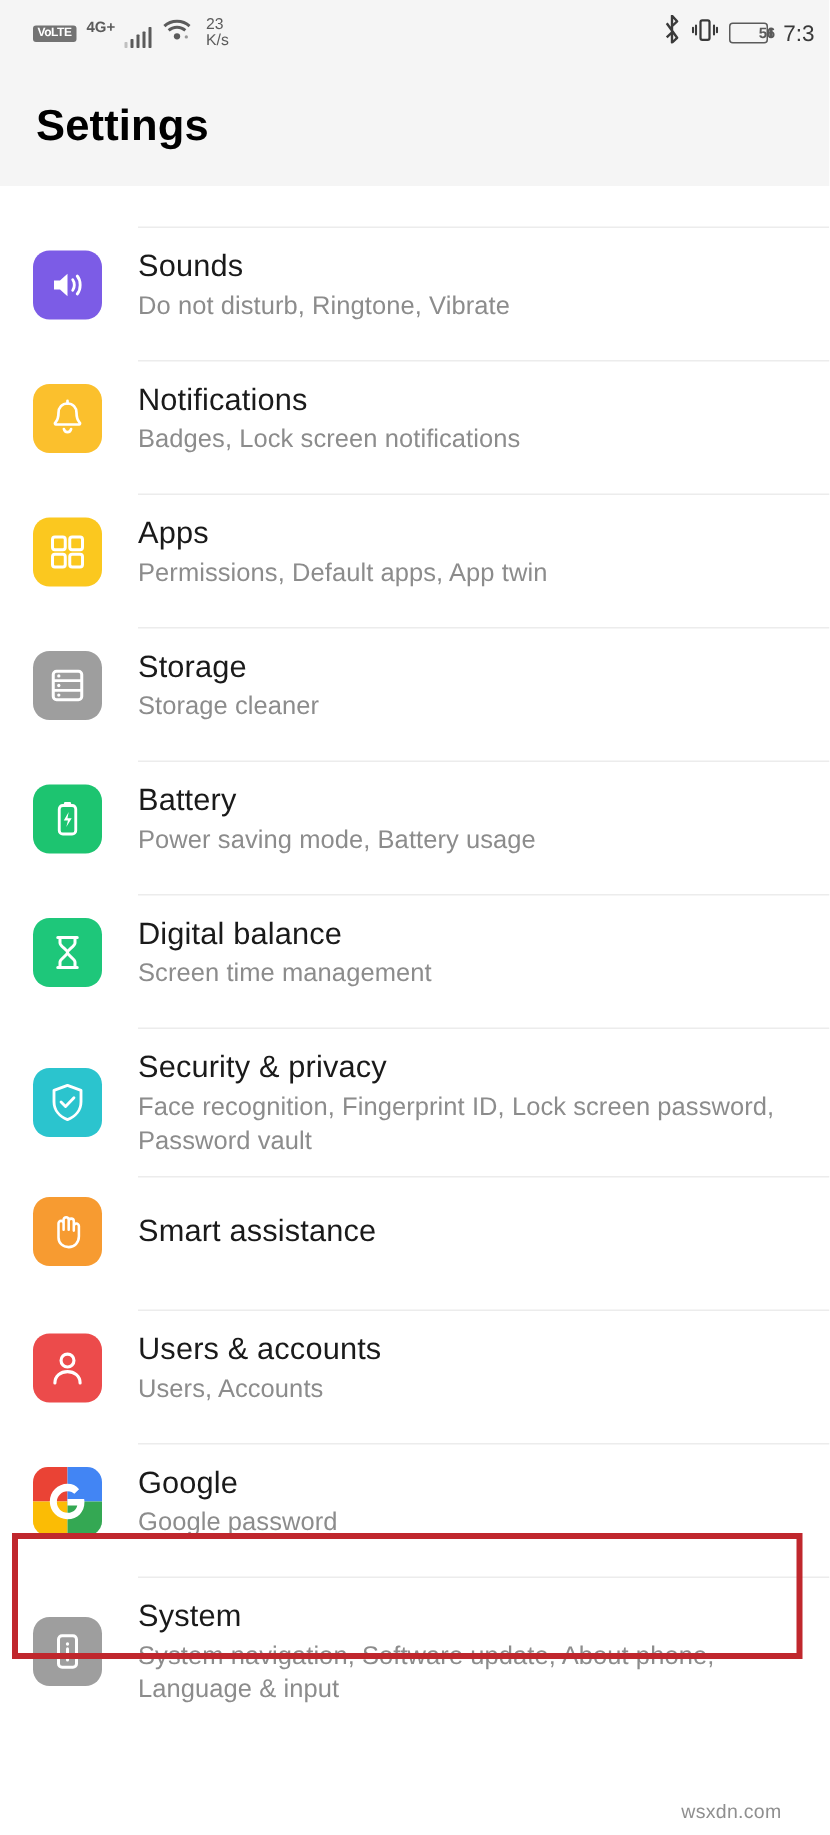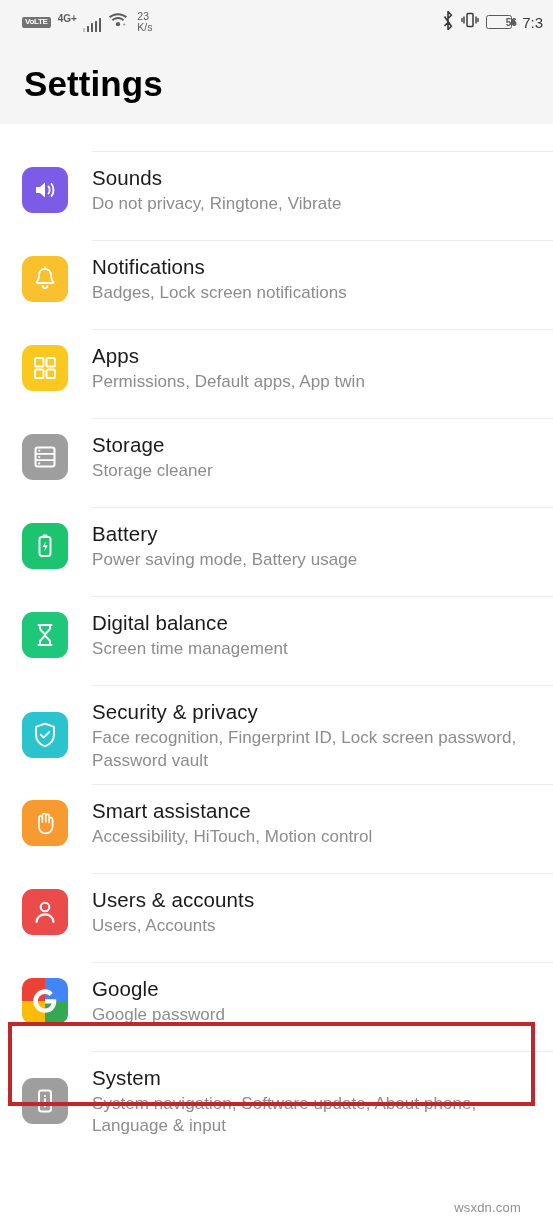--- a/index.html
+++ b/index.html
@@ -70,21 +70,21 @@
 
   
   .header{
     background:#f5f5f5;
     height:80px;
     display:flex;
     align-items:center;
     padding:0 24px;
   }
   .header h1{
-    font-size:35px;
+    font-size:29px;
     font-weight:bold;
     letter-spacing:0.1px;
     color:#000;
   }
 
   
   .list{
     background:#fff;
     position:relative;
   }
@@ -222,21 +222,21 @@
       <div class="row">
         <div class="row-inner">
           <div class="icon-wrap" style="background: rgb(124, 92, 230);">
             <svg width="28" height="28" viewBox="0 0 28 28">
               <path d="M5 11h4l5-4.5v15L9 17H5z" fill="#fff"></path>
               <path d="M17.5 10.5c1.4 1.9 1.4 5.1 0 7M20.5 8c2.6 3.1 2.6 8.9 0 12" fill="none" stroke="#fff" stroke-width="1.9" stroke-linecap="round"></path>
             </svg>
           </div>
           <div class="texts">
             <div class="title">Sounds</div>
-            <div class="subtitle">Do not privacy, Ringtone, Vibrate</div>
+            <div class="subtitle">Do not disturb, Ringtone, Vibrate</div>
           </div>
         </div>
         <div class="divider"></div>
       </div>
       <div class="row">
         <div class="row-inner">
           <div class="icon-wrap" style="background: rgb(251, 192, 45);">
             <svg width="28" height="28" viewBox="0 0 28 28">
               <path d="M14 4c-3.6 0-6 2.7-6 6.2 0 4.6-1.3 5.6-2.2 6.6-.4.4-.1 1.2.5 1.2h15.4c.6 0 .9-.8.5-1.2-.9-1-2.2-2-2.2-6.6C20 6.7 17.6 4 14 4z" fill="none" stroke="#fff" stroke-width="1.8" stroke-linejoin="round"></path>
               <path d="M14 2.3v1.8" stroke="#fff" stroke-width="1.8" stroke-linecap="round"></path>
@@ -333,21 +333,20 @@
       </div>
       <div class="row">
         <div class="row-inner">
           <div class="icon-wrap" style="background: rgb(247, 155, 49);">
             <svg width="26" height="26" viewBox="0 0 26 26">
               <path d="M7 13.4V7.6a1.7 1.7 0 1 1 3.4 0v4.2V5.2a1.7 1.7 0 1 1 3.4 0v6.6V6.1a1.7 1.7 0 1 1 3.4 0v6.3V9.4a1.7 1.7 0 1 1 3.4 0v6.8c0 4.1-2.9 7.2-6.8 7.2-3.9 0-6.8-2.6-6.8-6.4z" fill="none" stroke="#fff" stroke-width="1.7" stroke-linejoin="round"></path>
             </svg>
           </div>
           <div class="texts">
             <div class="title">Smart assistance</div>
-            <div class="subtitle">Accessibility, HiTouch, Motion control</div>
           </div>
         </div>
         <div class="divider"></div>
       </div>
       <div class="row">
         <div class="row-inner">
           <div class="icon-wrap" style="background: rgb(236, 75, 75);">
             <svg width="26" height="26" viewBox="0 0 26 26">
               <circle cx="13" cy="8" r="4.3" fill="none" stroke="#fff" stroke-width="2.1"></circle>
               <path d="M4.6 23c0-4.7 3.8-7.6 8.4-7.6s8.4 2.9 8.4 7.6" fill="none" stroke="#fff" stroke-width="2.1" stroke-linecap="round"></path>

